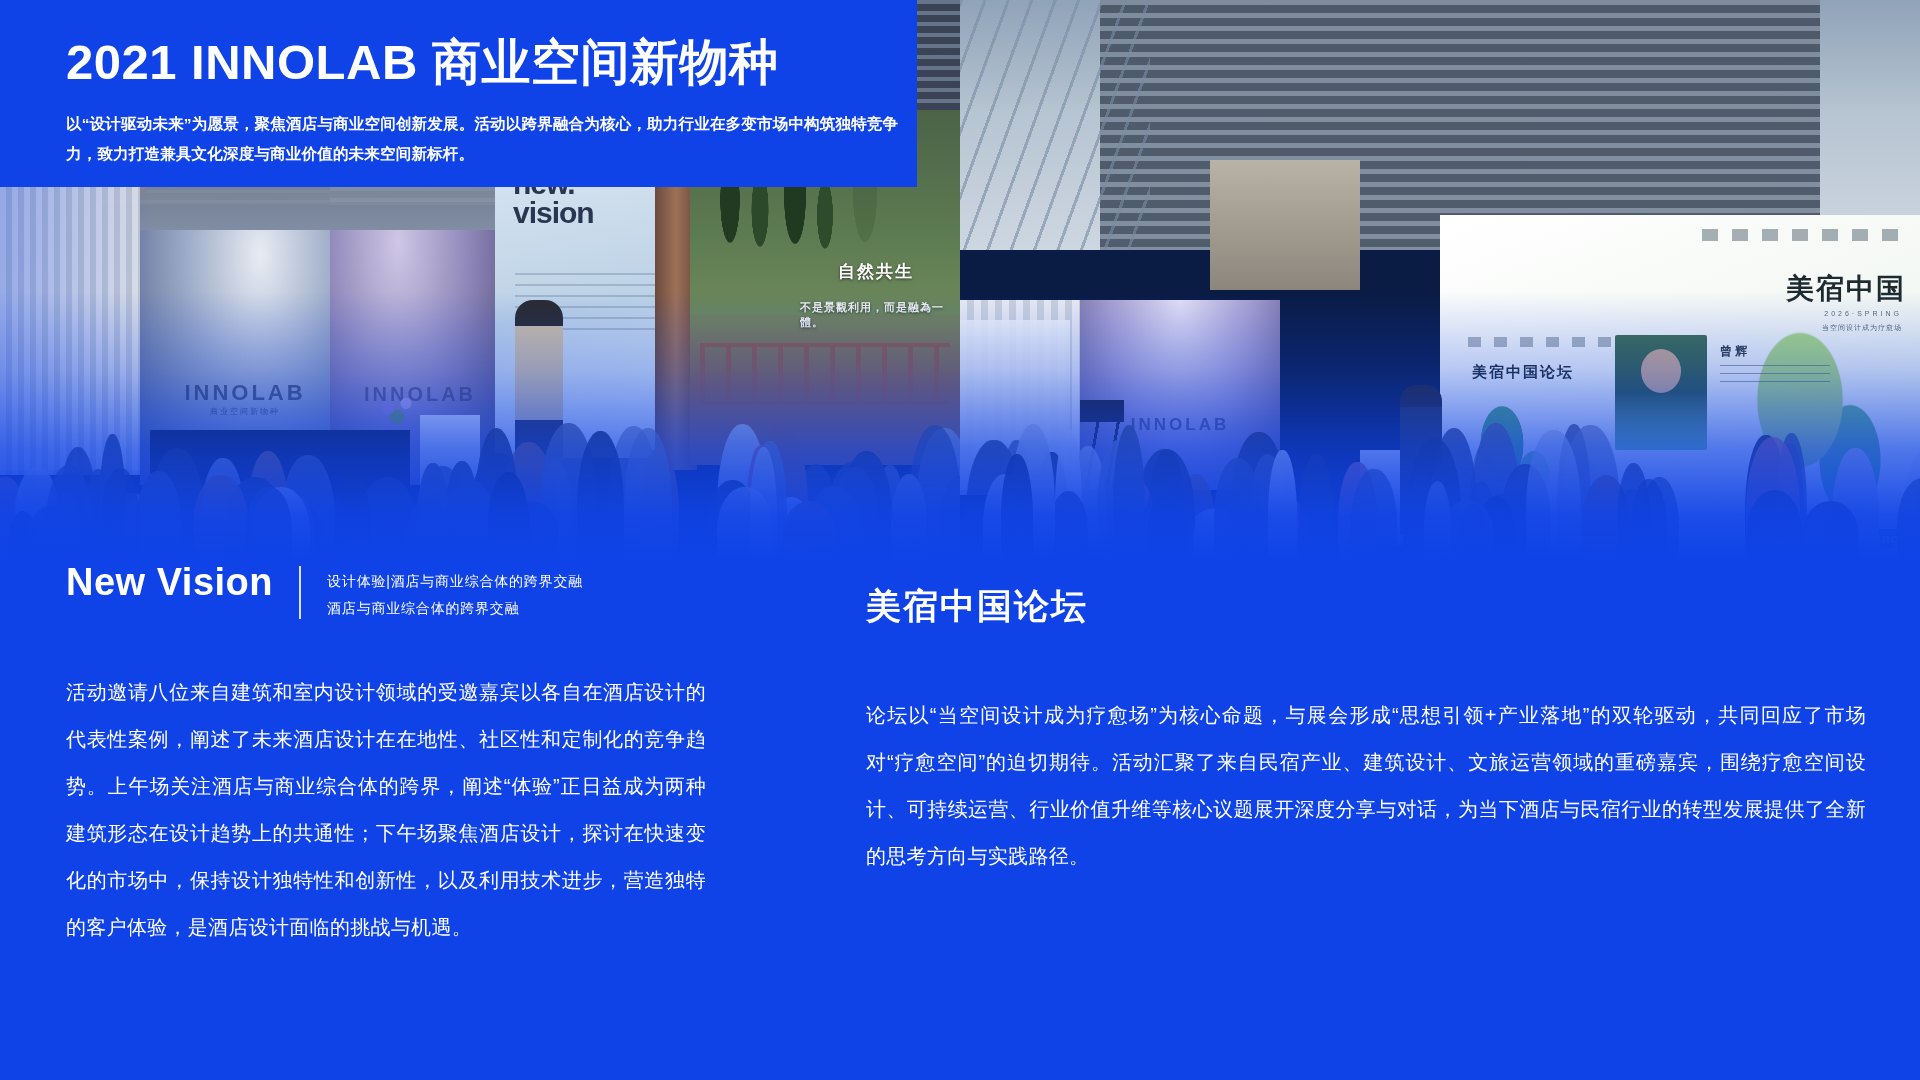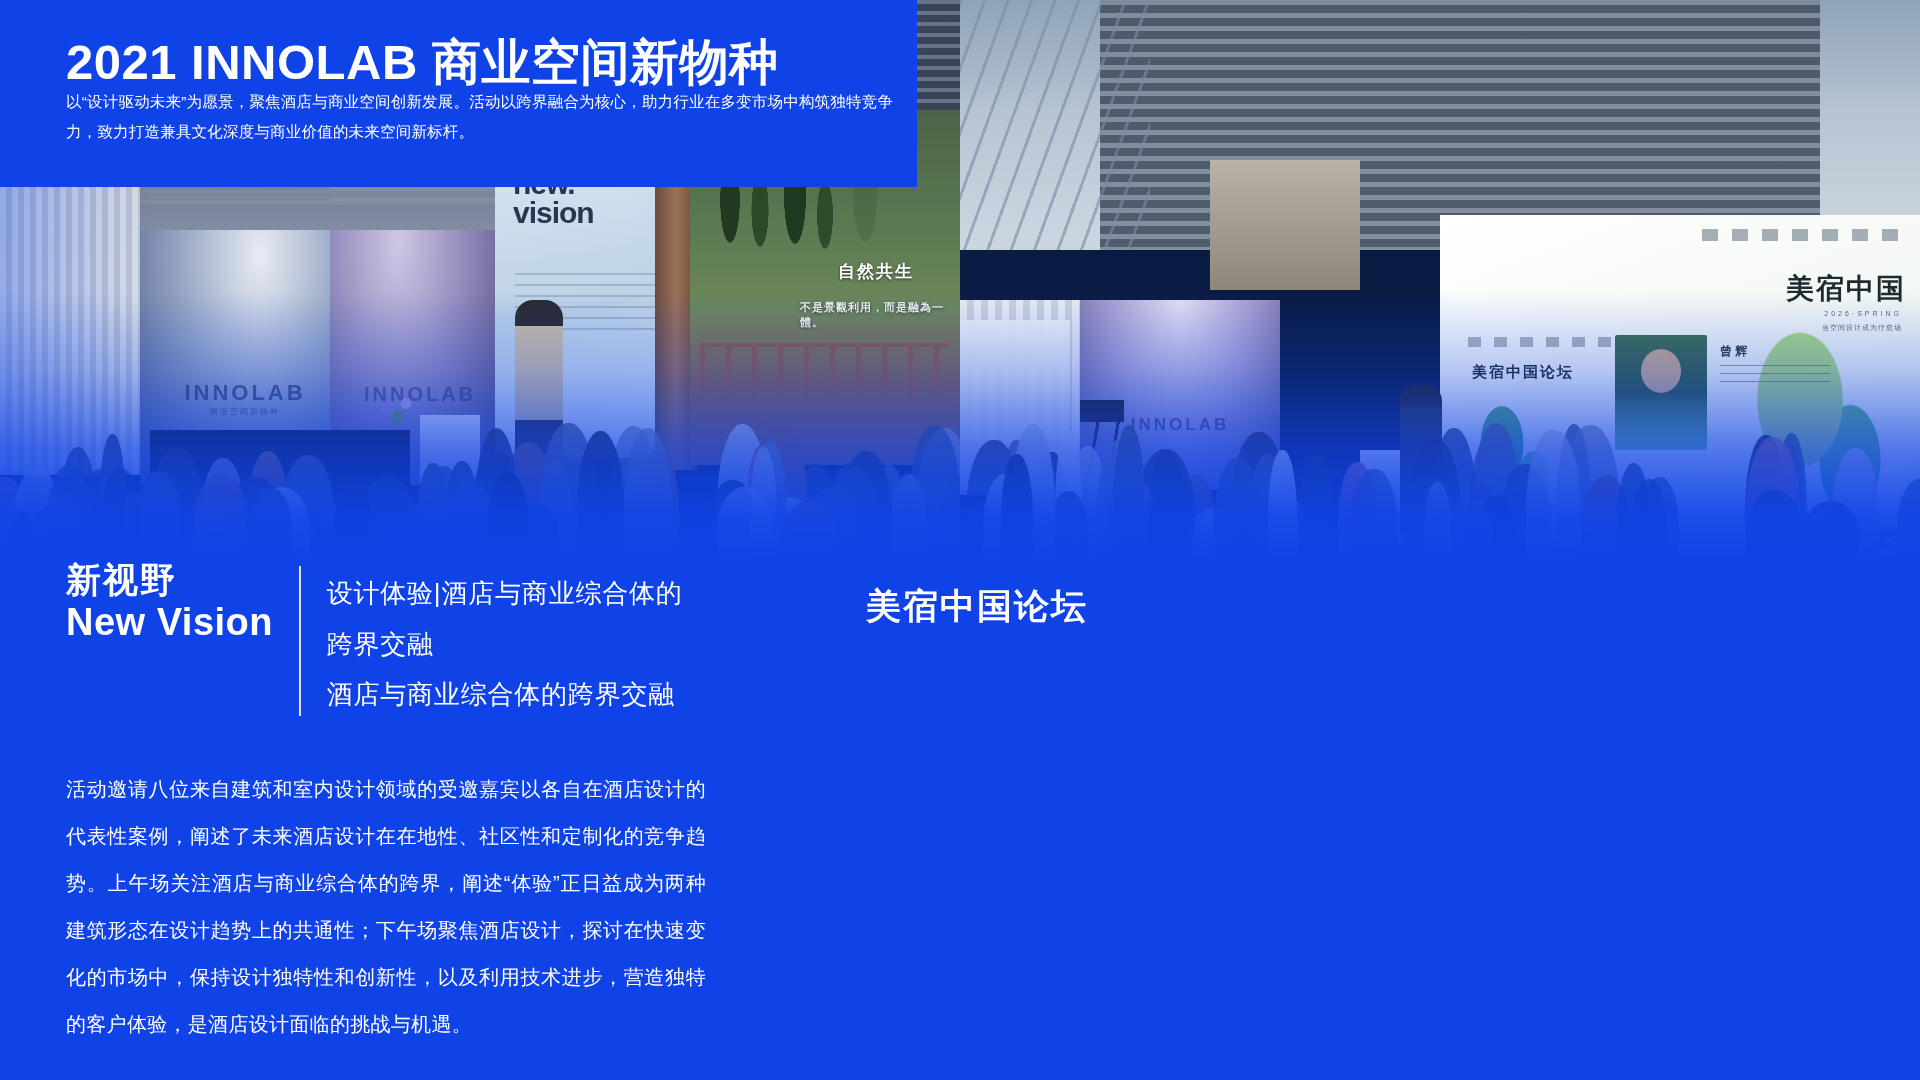--- a/index.html
+++ b/index.html
@@ -283,42 +283,42 @@
   
   .hero{
     position:absolute; left:0; top:0; width:917px; height:187px;
     background:#0f43e8; z-index:5; padding:38px 0 0 66px;
   }
   .hero-title{
     font-size:49px; font-weight:800; letter-spacing:.5px; line-height:1;
     white-space:nowrap;
   }
   .hero-desc{
-    width:838px; font-size:15.5px; line-height:1.95;
-    font-weight:400; letter-spacing:.2px;
+    margin-top:22px; width:838px; font-size:15.5px; line-height:1.95;
+    font-weight:700; letter-spacing:.2px;
   }
 
   
   .content{
     position:absolute; left:0; top:560px; width:1920px; height:520px; z-index:6;
   }
   .col{ position:absolute; top:0; }
   .col-left { left:66px;  width:640px; }
   .col-right{ left:866px; width:1000px; }
 
   .head-row{ display:flex; align-items:flex-start; }
   .head-cn-en{ flex:0 0 auto; }
   .h-cn{ font-size:35px; font-weight:800; letter-spacing:2px; line-height:1.15; }
   .h-en{ font-size:38px; font-weight:800; letter-spacing:.5px; line-height:1.2; }
   .head-rule{
     width:2px; align-self:stretch; background:rgba(255,255,255,.85);
     margin:6px 26px 4px 26px;
   }
   .head-lines{ padding-top:8px; }
-  .head-line{ font-size:26px; line-height:1.95; letter-spacing:.8px; font-weight:400; }
+  .head-line{ font-size:14px; line-height:1.95; letter-spacing:.8px; font-weight:400; }
 
   .h-cn-only{ font-size:35px; font-weight:800; letter-spacing:2px; line-height:1.15; padding-top:26px; }
 
   .body-p{
     margin-top:46px; font-size:20px; line-height:2.35; text-align:justify;
     letter-spacing:.3px; font-weight:400;
   }
   .col-left  .body-p{ width:640px; }
   .col-right .body-p{ width:1000px; margin-top:66px; }
 </style>
@@ -565,29 +565,29 @@
 <div class="hero">
   <div class="hero-title">2021 INNOLAB 商业空间新物种</div>
   <div class="hero-desc">以“设计驱动未来”为愿景，聚焦酒店与商业空间创新发展。活动以跨界融合为核心，助力行业在多变市场中构筑独特竞争力，致力打造兼具文化深度与商业价值的未来空间新标杆。</div>
 </div>
 
 <div class="content">
 
   <div class="col col-left">
     <div class="head-row">
       <div class="head-cn-en">
-        <div class="h-cn">新视野</div>
         <div class="h-en">New Vision</div>
       </div>
       <div class="head-rule"></div>
       <div class="head-lines">
         <div class="head-line">设计体验|酒店与商业综合体的跨界交融</div>
         <div class="head-line">酒店与商业综合体的跨界交融</div>
       </div>
     </div>
     <div class="body-p">活动邀请八位来自建筑和室内设计领域的受邀嘉宾以各自在酒店设计的代表性案例，阐述了未来酒店设计在在地性、社区性和定制化的竞争趋势。上午场关注酒店与商业综合体的跨界，阐述“体验”正日益成为两种建筑形态在设计趋势上的共通性；下午场聚焦酒店设计，探讨在快速变化的市场中，保持设计独特性和创新性，以及利用技术进步，营造独特的客户体验，是酒店设计面临的挑战与机遇。</div>
   </div>
 
   <div class="col col-right">
     <div class="h-cn-only">美宿中国论坛</div>
+    <div class="body-p">论坛以“当空间设计成为疗愈场”为核心命题，与展会形成“思想引领+产业落地”的双轮驱动，共同回应了市场对“疗愈空间”的迫切期待。活动汇聚了来自民宿产业、建筑设计、文旅运营领域的重磅嘉宾，围绕疗愈空间设计、可持续运营、行业价值升维等核心议题展开深度分享与对话，为当下酒店与民宿行业的转型发展提供了全新的思考方向与实践路径。</div>
   </div>
 
 </div>
 
 </body></html>

